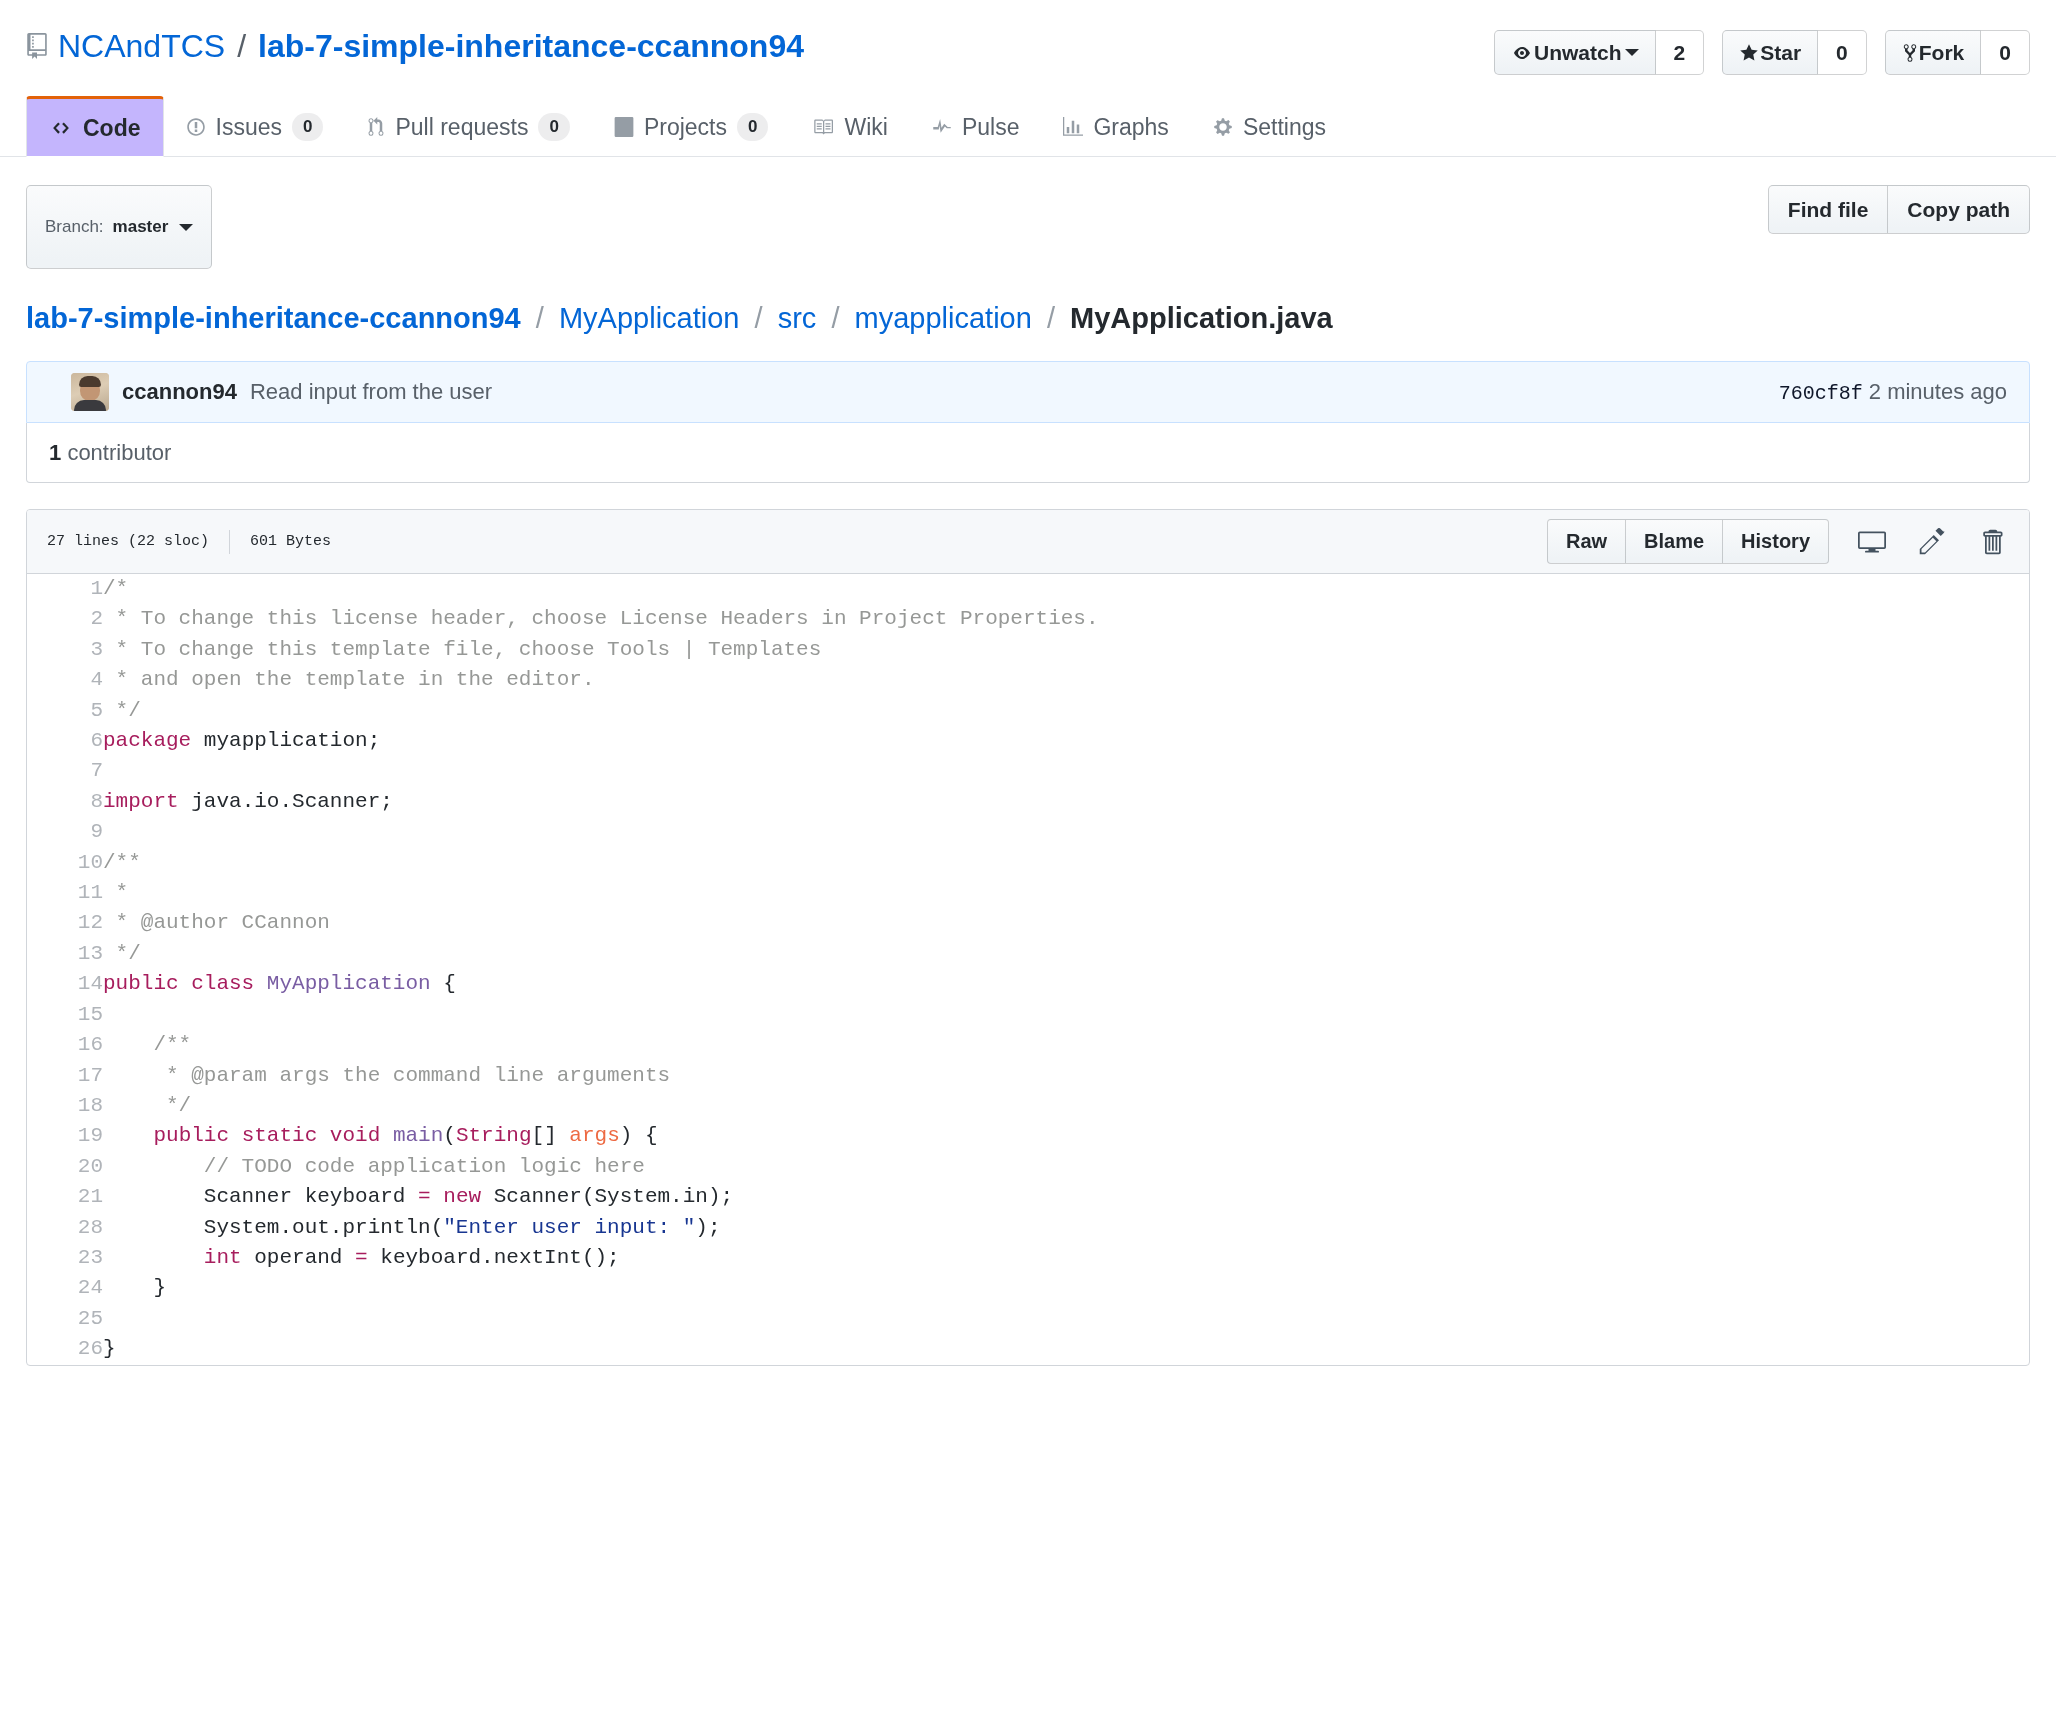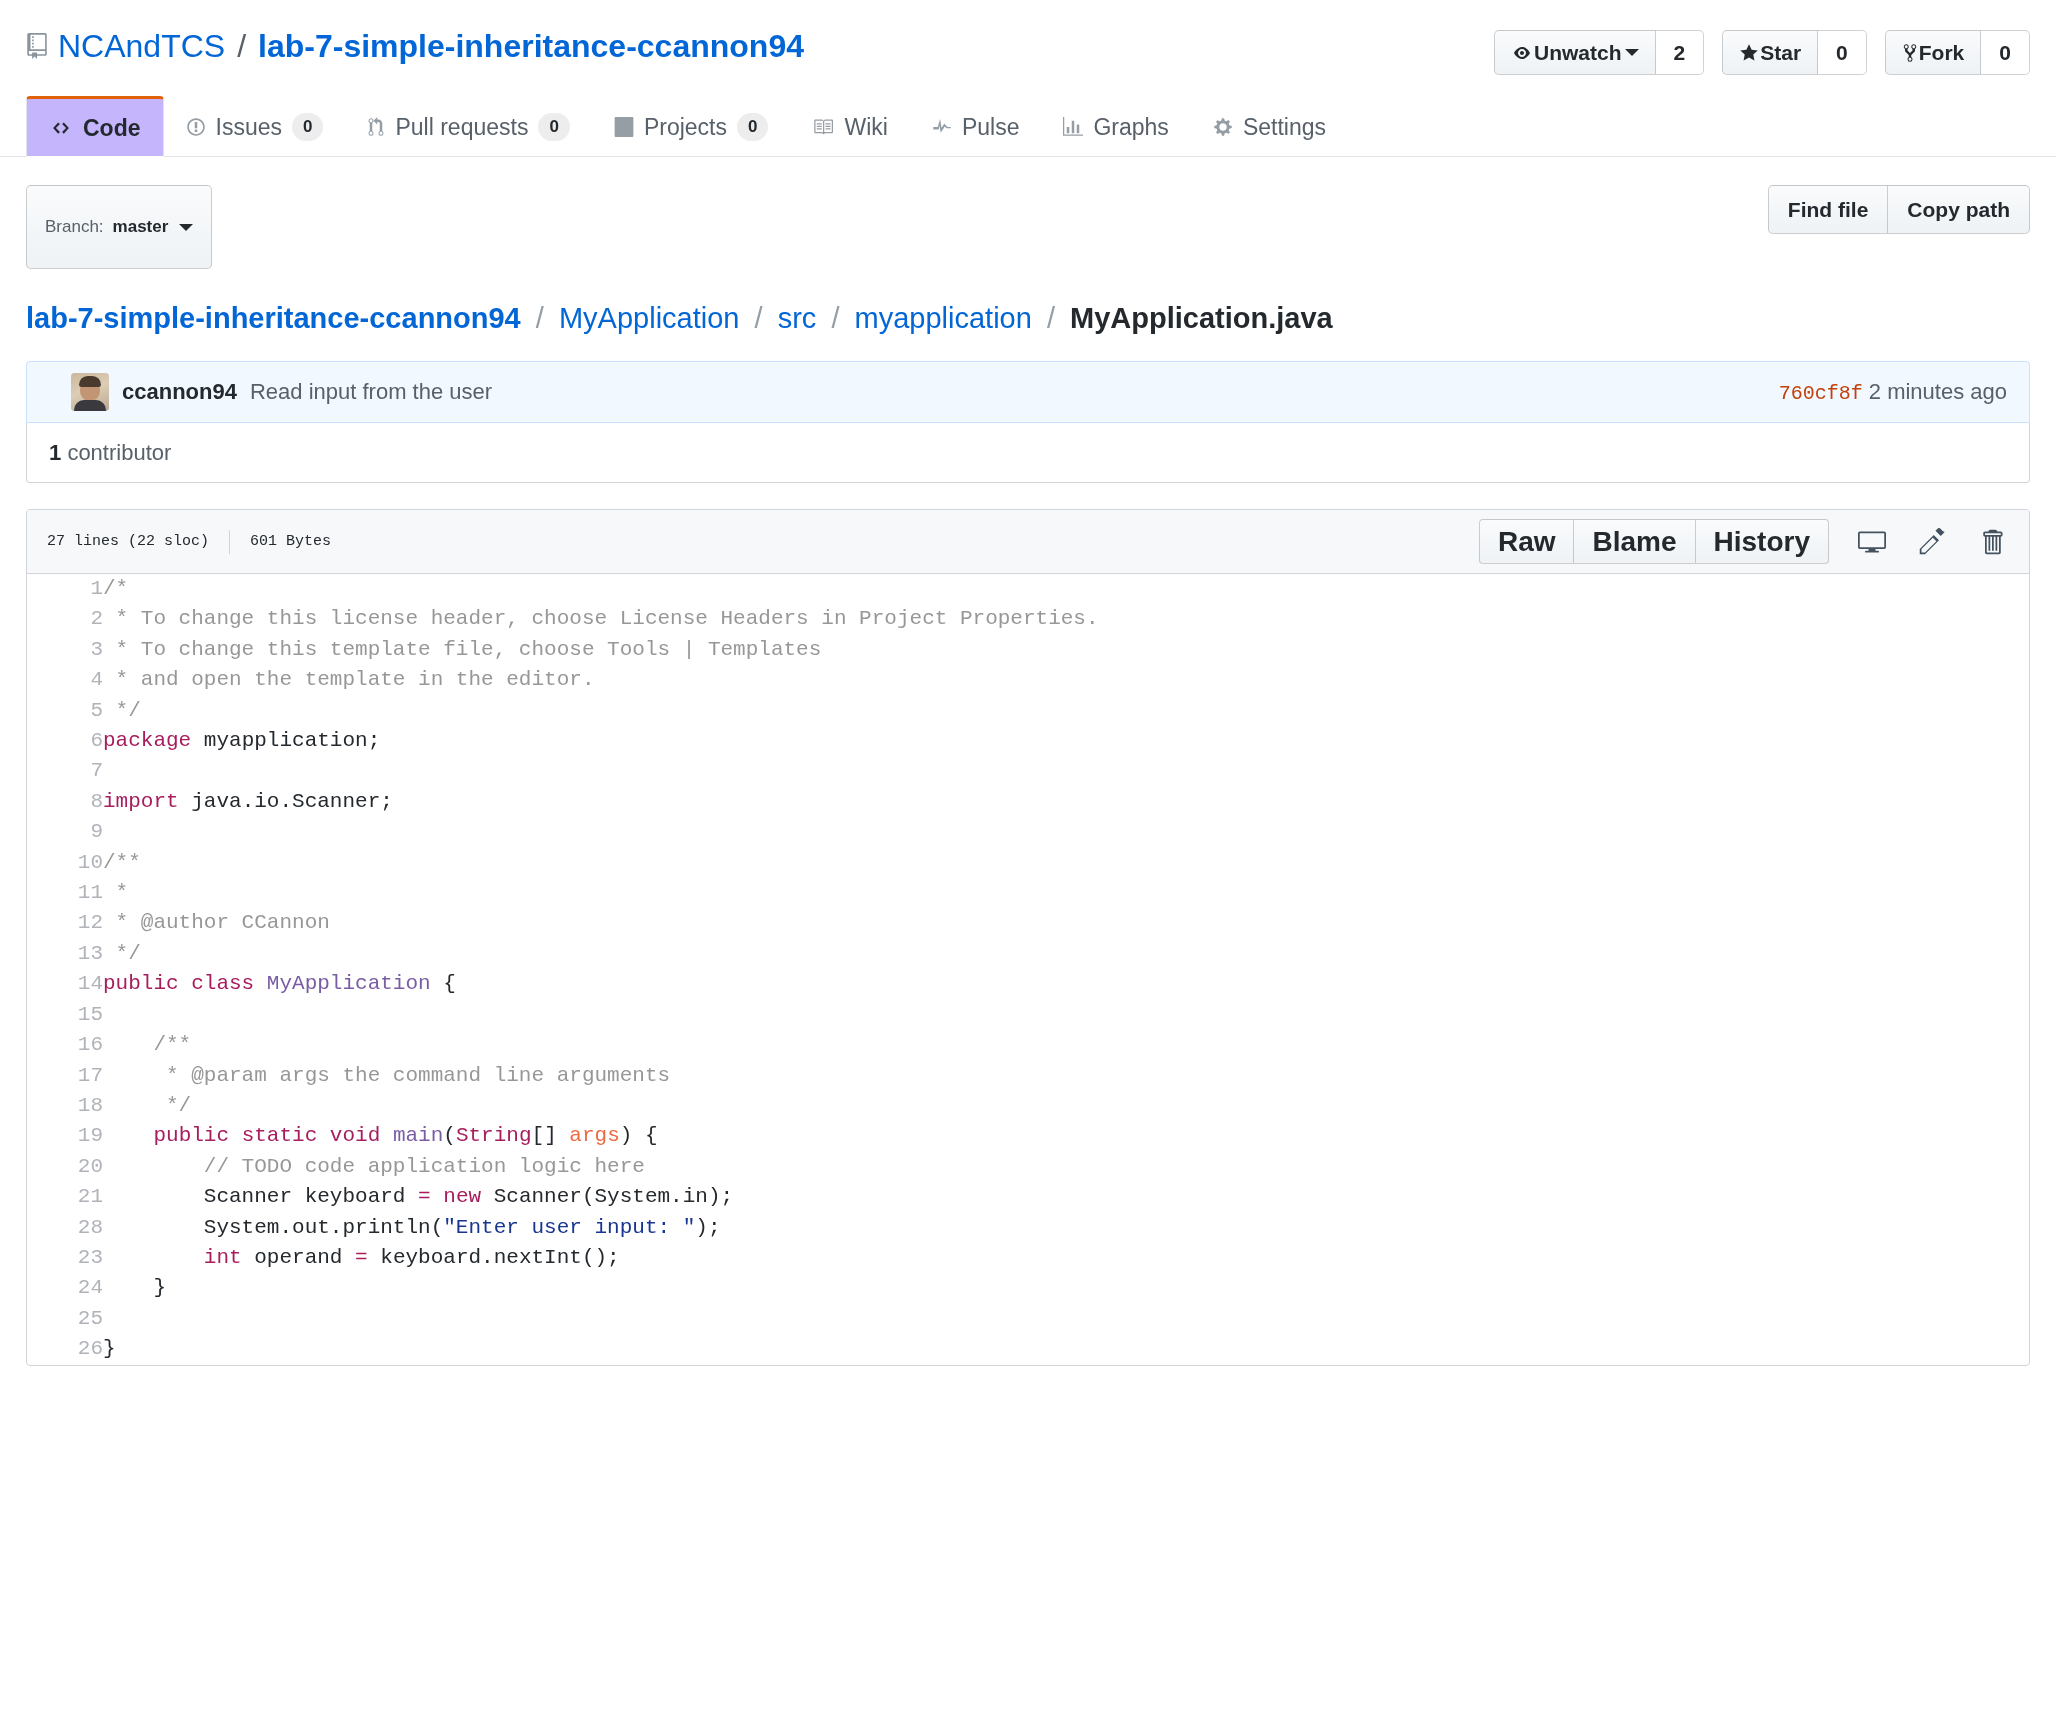--- a/index.html
+++ b/index.html
@@ -173,21 +173,21 @@
     width: 38px; height: 38px; border-radius: 4px; flex: none;
     overflow: hidden; position: relative; background: #d9c6ae;
   }
   .av-bg { position: absolute; inset: 0; background: linear-gradient(160deg,#cbb79c 0%,#ddcdb5 45%,#b9a88f 100%); }
   .av-face { position: absolute; left: 9px; top: 6px; width: 20px; height: 22px; border-radius: 50% 50% 45% 45%; background: #c29674; }
   .av-hair { position: absolute; left: 8px; top: 3px; width: 22px; height: 11px; border-radius: 11px 11px 3px 3px; background: #4a3a2e; }
   .av-body { position: absolute; left: 3px; bottom: 0; width: 32px; height: 11px; border-radius: 10px 10px 0 0; background: #3a3a3e; }
   .commit-author { font-weight: bold; color: #24292e; }
   .commit-msg { color: #586069; }
   .commit-right { font-size: 22px; color: #586069; }
-  .commit-right .sha { font-family: "Liberation Mono", monospace; font-size: 20px; color: #c2410c; }
+  .commit-right .sha { font-family: "Liberation Mono", monospace; font-size: 20px; color: #0f172a; }
 
   .contrib-box {
     margin: 0 26px;
     border: 1px solid #d1d5da;
     border-top: 0;
     border-radius: 0 0 4px 4px;
     background: #fff;
     padding: 17px 22px;
     font-size: 22px;
     color: #586069;
@@ -222,21 +222,21 @@
     align-items: center;
     gap: 0;
   }
   .file-meta .divider {
     display: inline-block;
     width: 1px; height: 24px;
     background: #d1d5da;
     margin: 0 20px;
   }
   .file-actions { display: flex; align-items: center; gap: 0; }
-  .file-actions .btn { font-size: 28px; padding: 9px 18px; border-radius: 0; }
+  .file-actions .btn { font-size: 20px; padding: 9px 18px; border-radius: 0; }
   .file-actions .btn:first-child { border-radius: 4px 0 0 4px; }
   .file-actions .btn + .btn { border-left: 0; }
   .file-actions .btn:nth-child(3) { border-radius: 0 4px 4px 0; }
   .icon-btn {
     margin-left: 26px;
     color: #44525f;
     display: inline-flex;
     align-items: center;
     justify-content: center;
     width: 34px; height: 34px;

